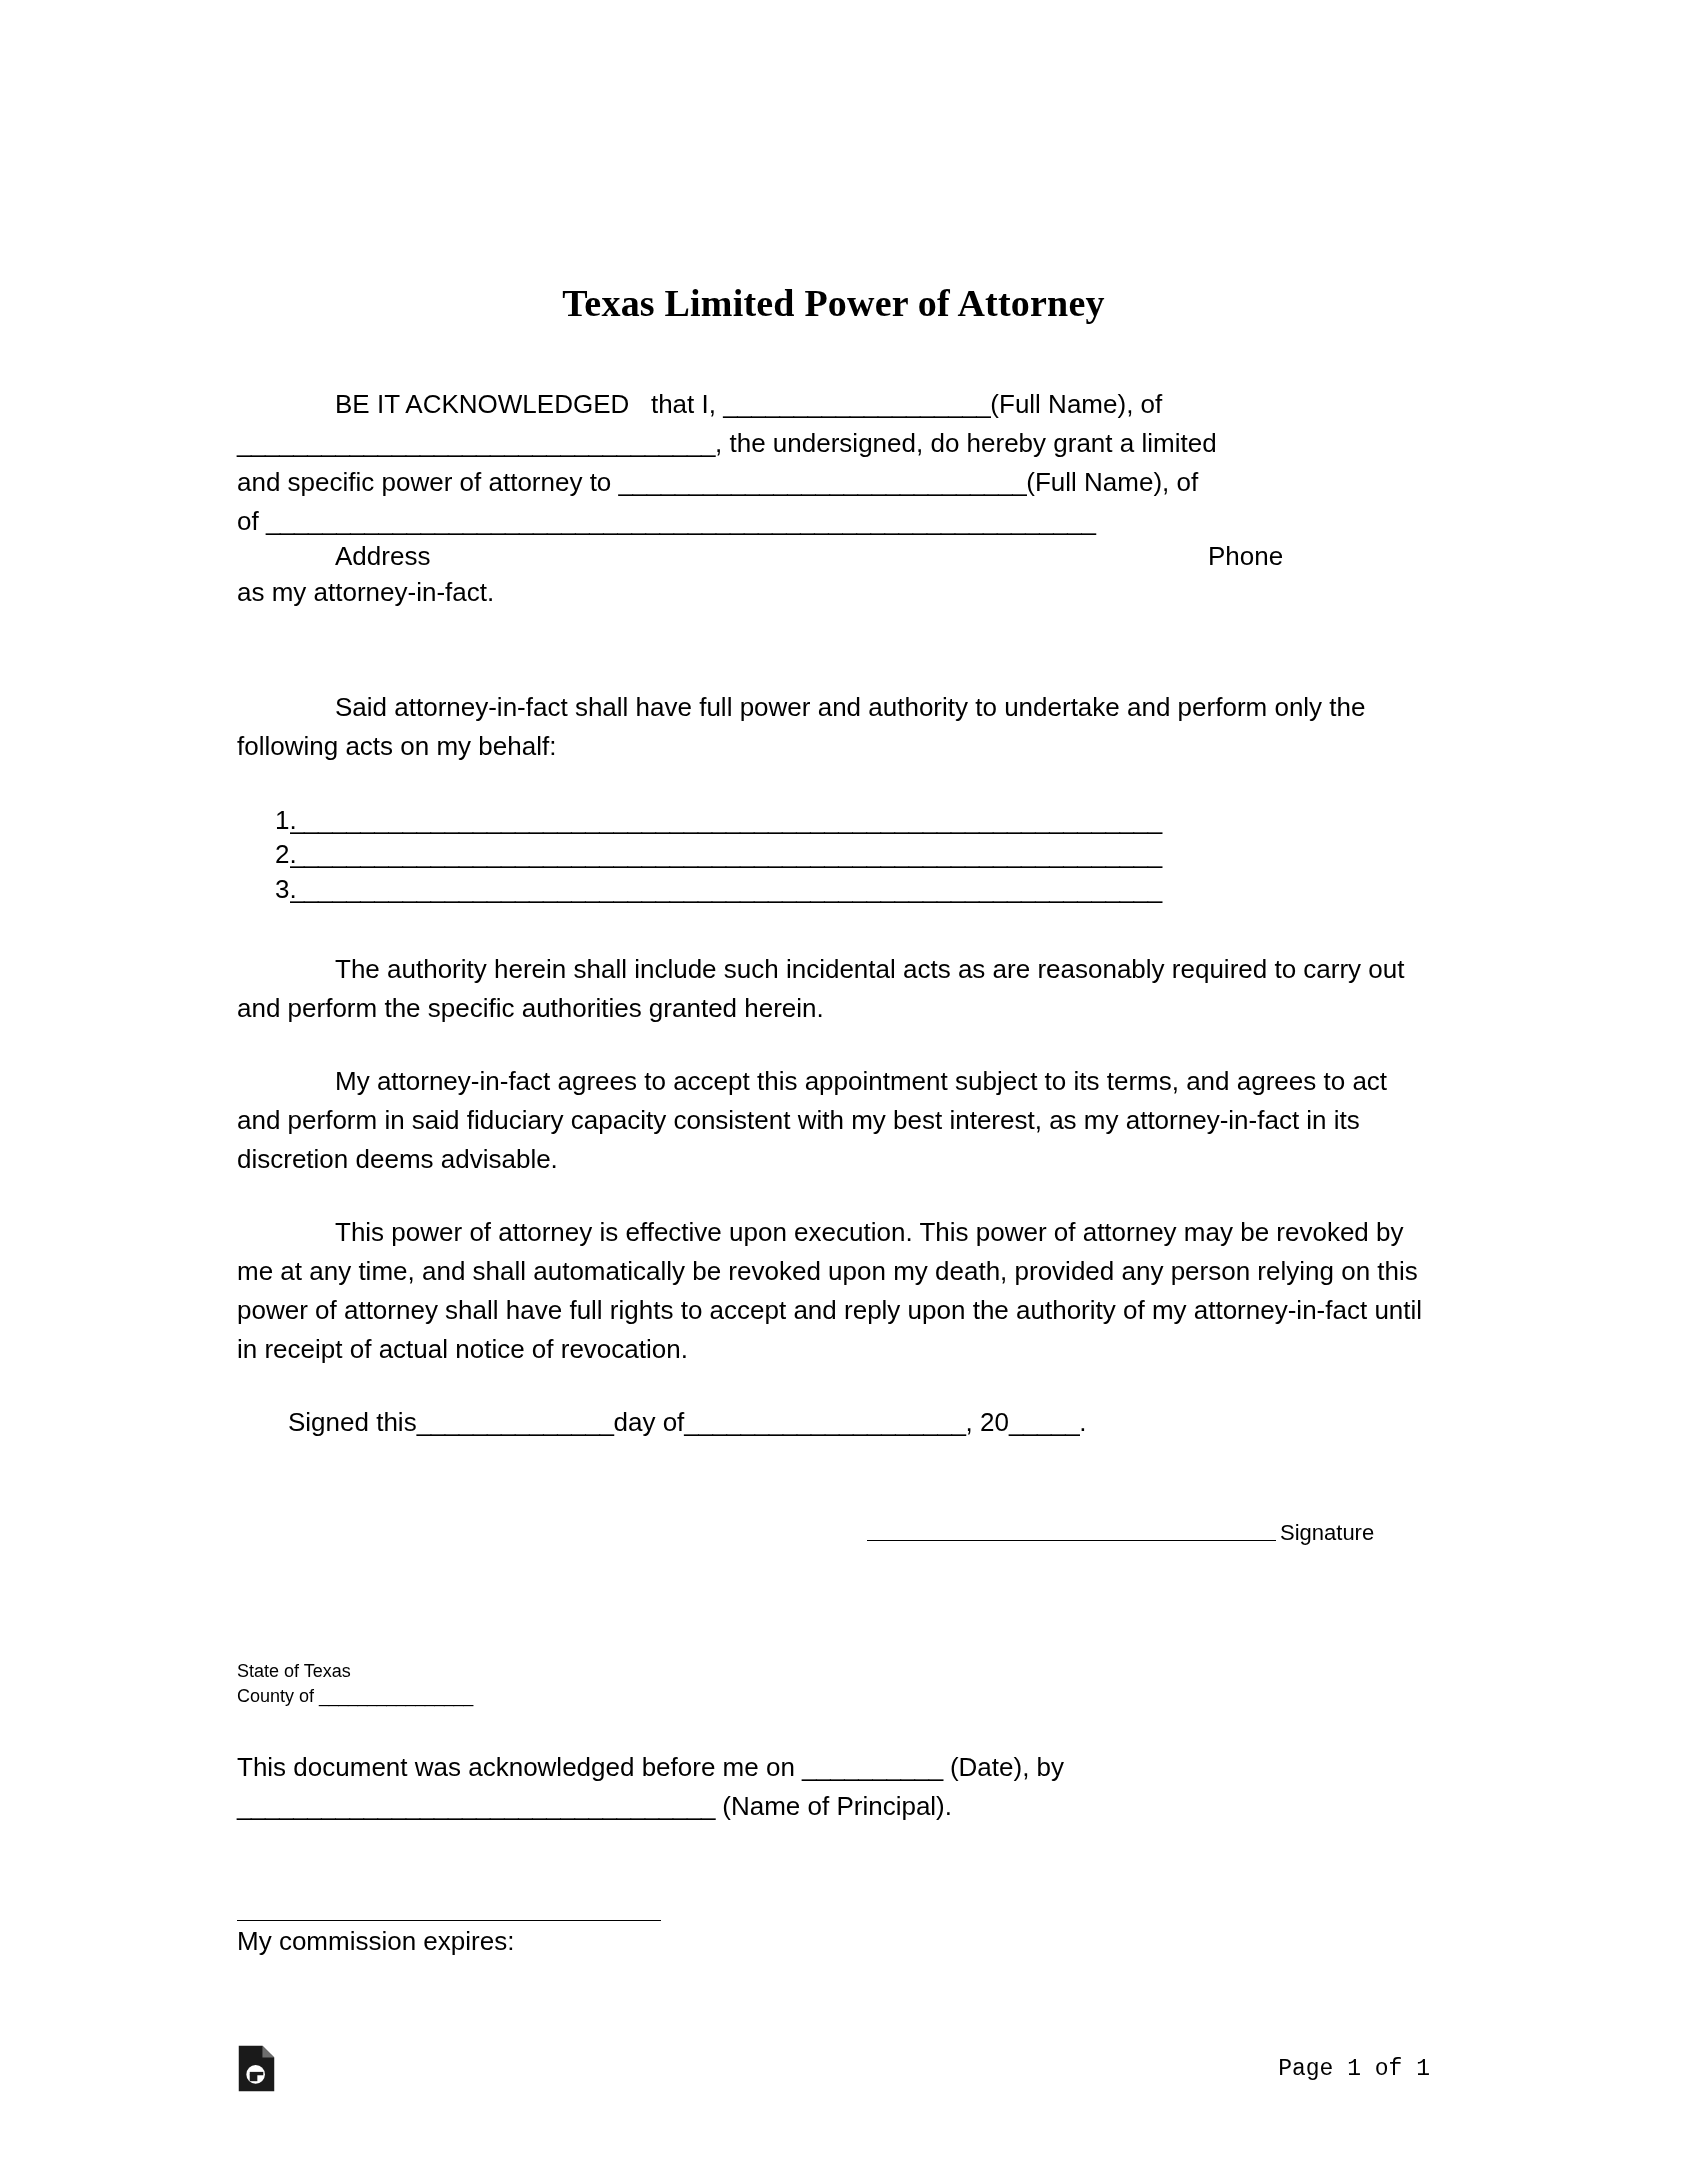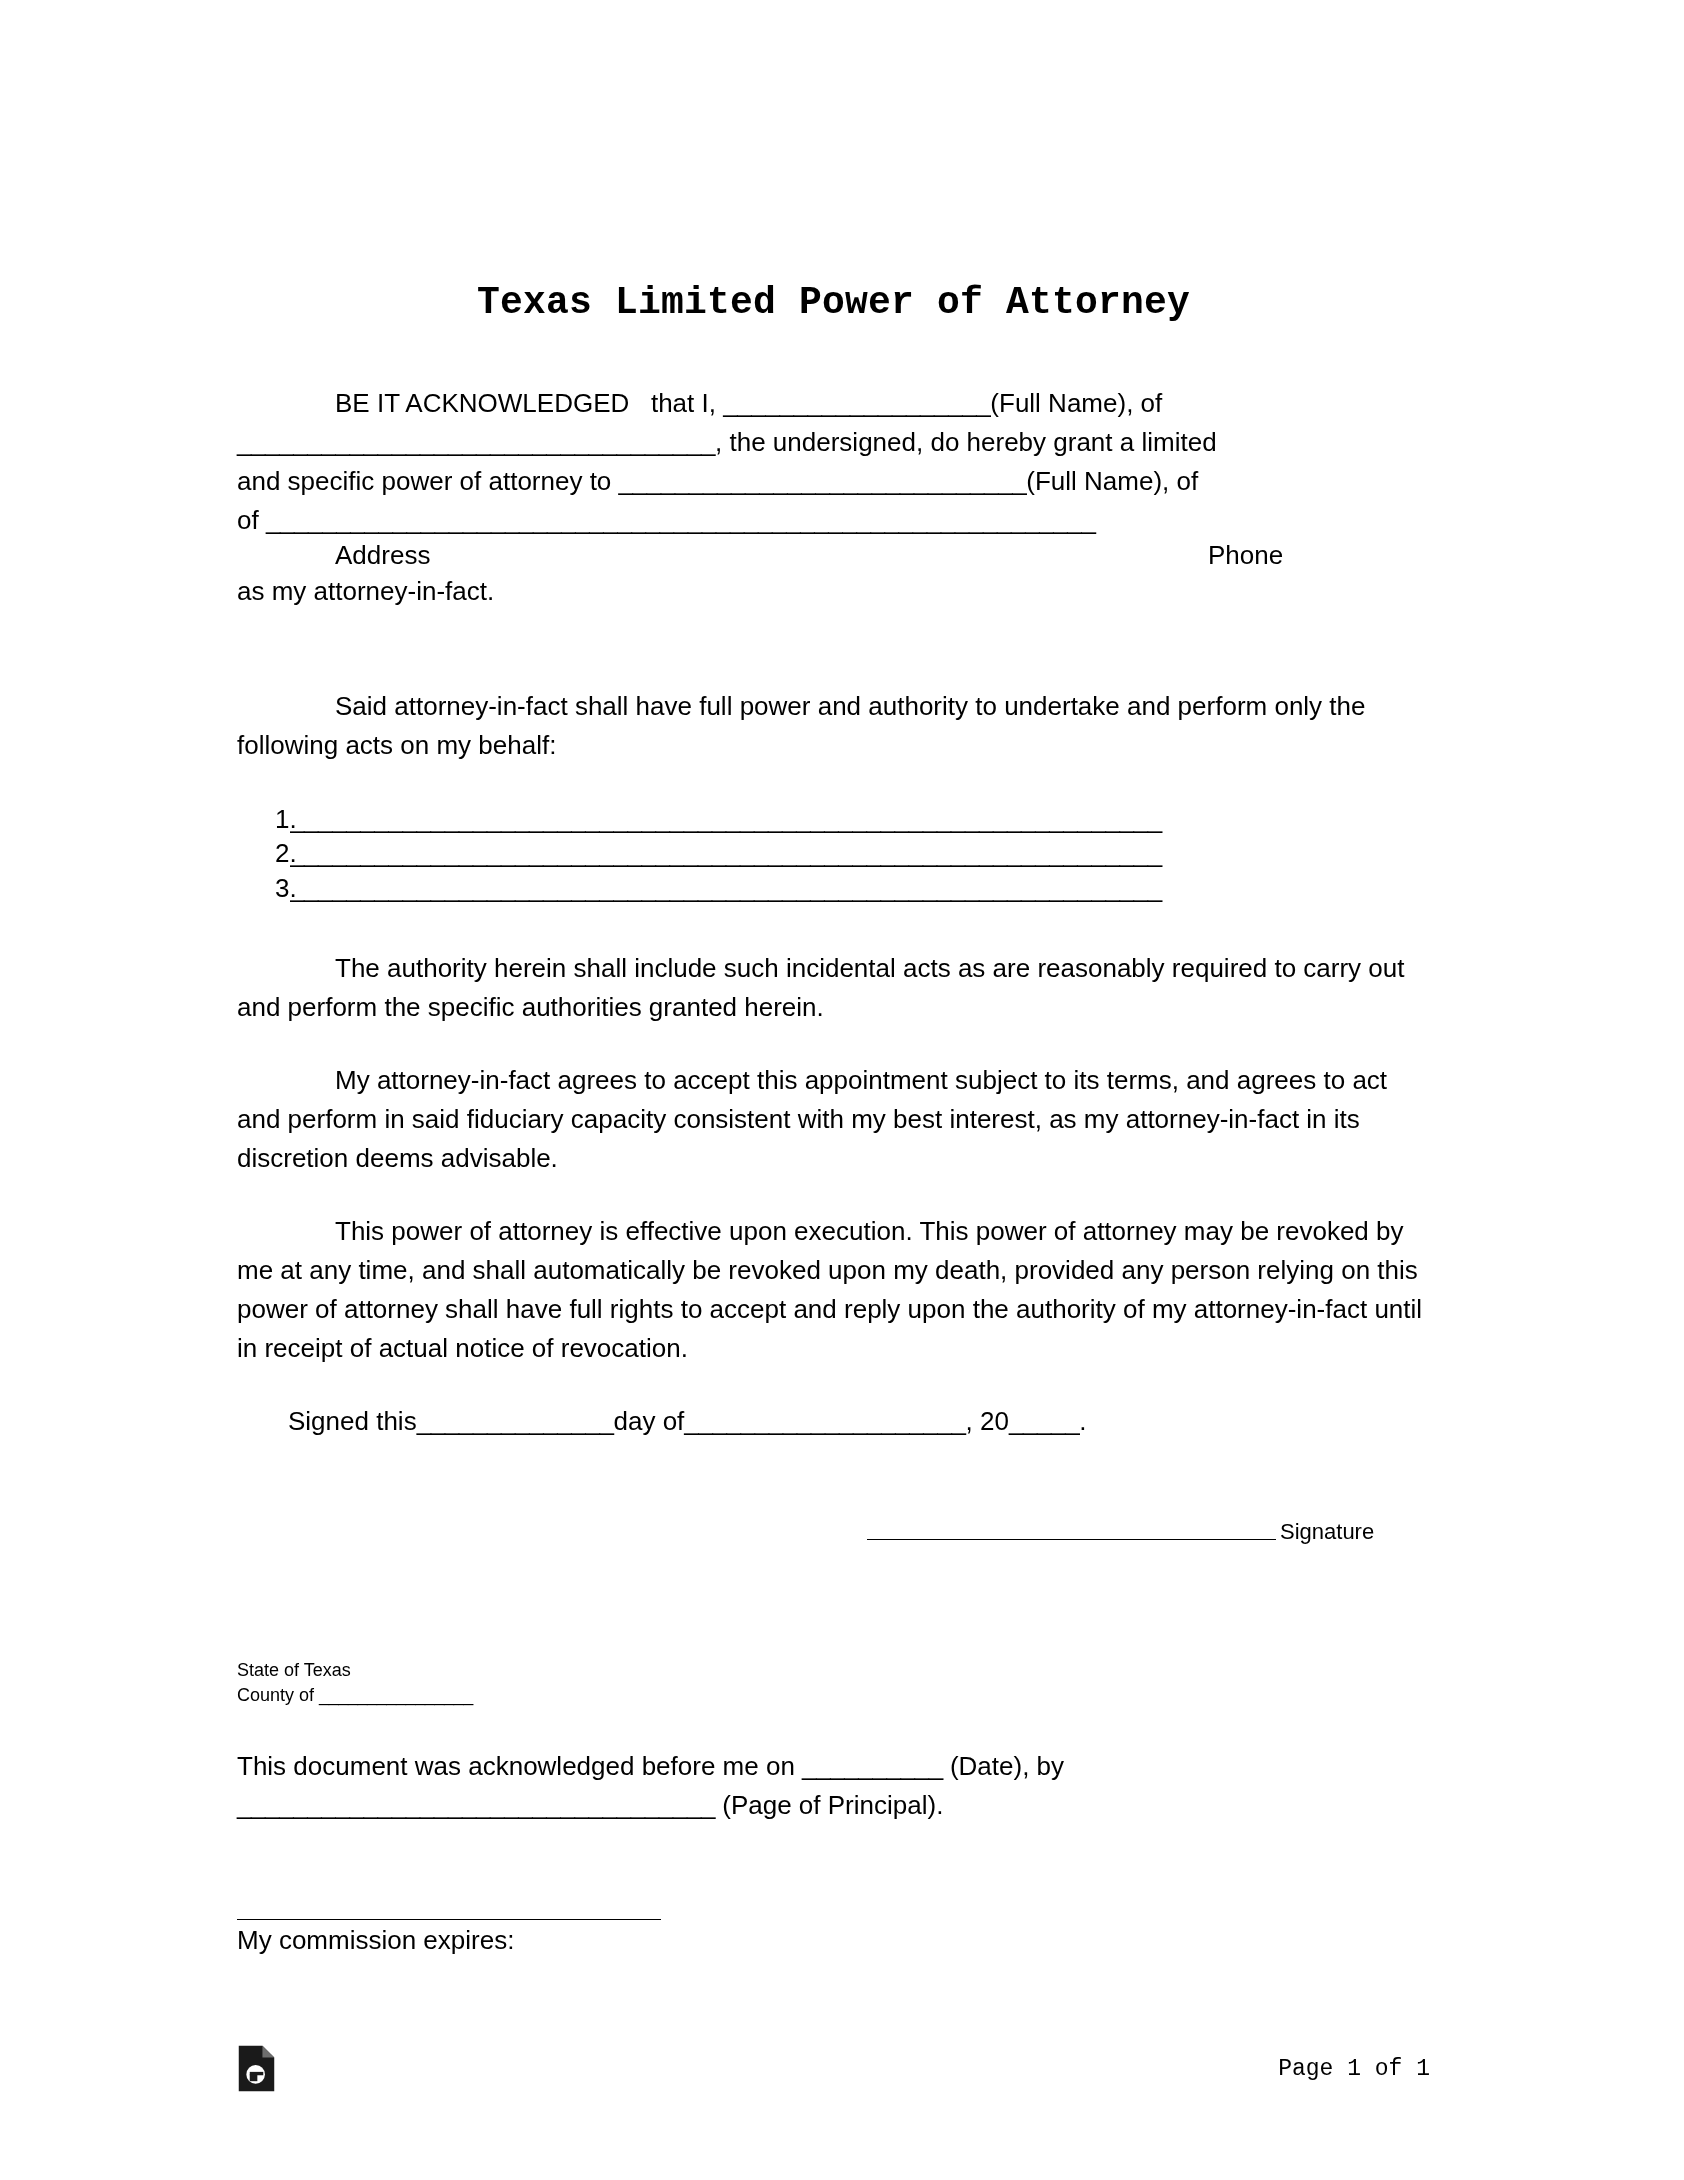--- a/index.html
+++ b/index.html
@@ -23,21 +23,21 @@
     height: 2181px;
     background: #ffffff;
   }
   .content {
     position: absolute;
     left: 237px;
     top: 281px;
     width: 1193px;
   }
   .doc-title {
-    font-family: Liberation Mono, monospace;
+    font-family: Liberation Serif, serif;
     font-weight: bold;
     font-size: 38px;
     text-align: center;
     letter-spacing: 0.2px;
     margin: 0 0 60px 0;
   }
   .para {
     font-size: 26px;
     line-height: 1.5;
     text-align: left;
@@ -222,21 +222,21 @@
       <span class="sig-label">Signature</span>
     </div>
 
     <div class="notary-block">
       <div class="notary-line">State of Texas</div>
       <div class="notary-line"><span>County of </span><span class="ul-line">________________</span></div>
     </div>
 
     <div class="ack-block">
       <p class="para"><span>This document was acknowledged before me on </span><span class="ul-line">__________</span><span> (Date), by</span></p>
-      <p class="para"><span class="ul-line">__________________________________</span><span> (Page of Principal).</span></p>
+      <p class="para"><span class="ul-line">__________________________________</span><span> (Name of Principal).</span></p>
     </div>
 
     <div class="notary-sig-block">
       <div class="notary-sig-rule"></div>
       <div class="notary-sig-label">My commission expires:</div>
     </div>
 
   </div>
 
   <div class="footer">

